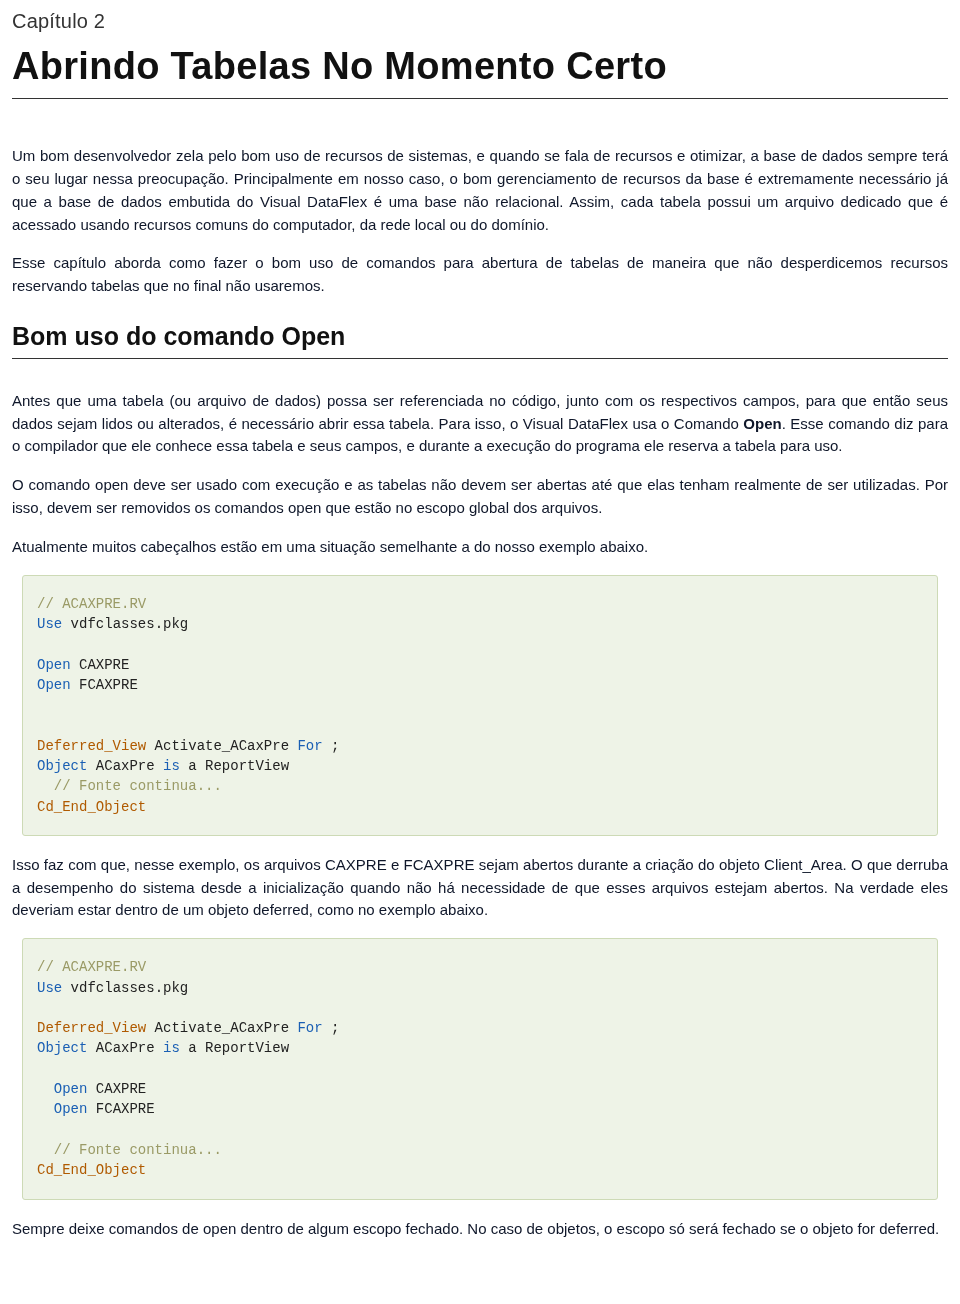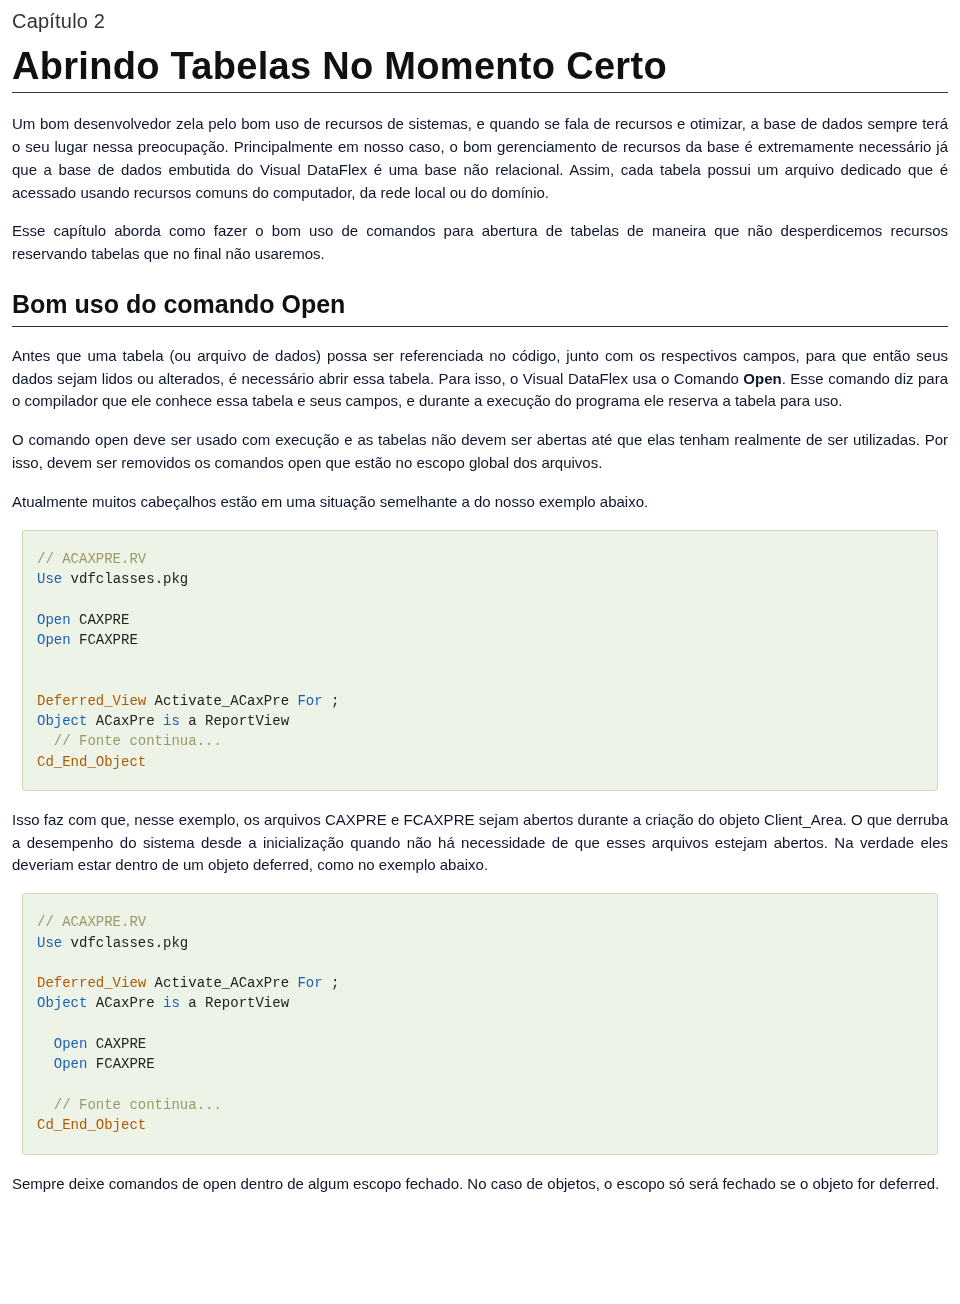--- a/index.html
+++ b/index.html
@@ -16,31 +16,32 @@
     font-weight: 400;
     color: #333;
     margin-bottom: 6px;
     letter-spacing: 0.2px;
   }
   h1 {
     font-size: 38px;
     font-weight: 700;
     color: #111;
     border-bottom: 1px solid #333;
-    margin-bottom: 20px;
+    padding-bottom: 6px;
+    margin-bottom: 46px;
     letter-spacing: 0.3px;
   }
   h2 {
     font-size: 25px;
     font-weight: 700;
     color: #111;
     border-bottom: 1px solid #333;
     padding-bottom: 4px;
     margin-top: 22px;
-    margin-bottom: 18px;
+    margin-bottom: 31px;
   }
   p {
     font-size: 15px;
     color: #0f172a;
     text-align: justify;
     margin-bottom: 16px;
     line-height: 1.52;
   }
   p strong { font-weight: 700; }
   .code-block {

